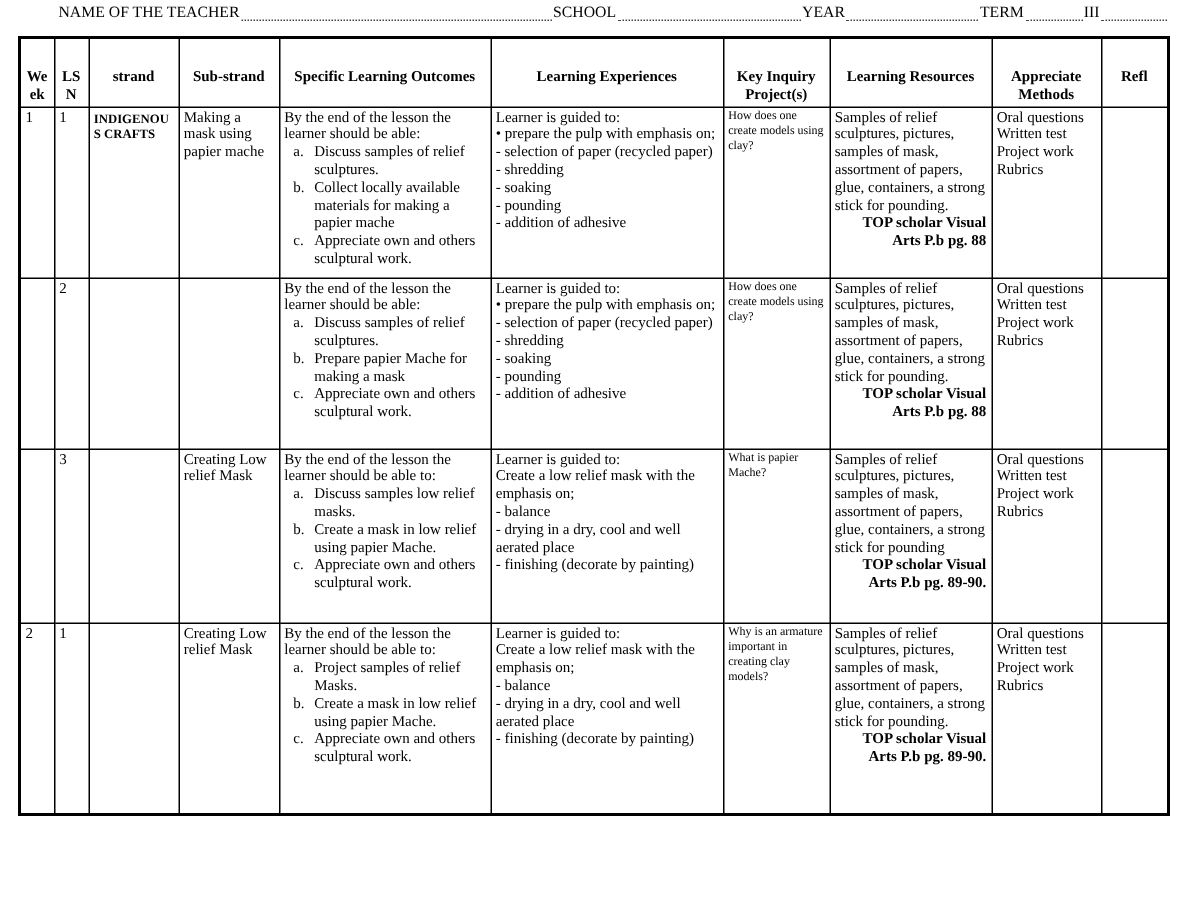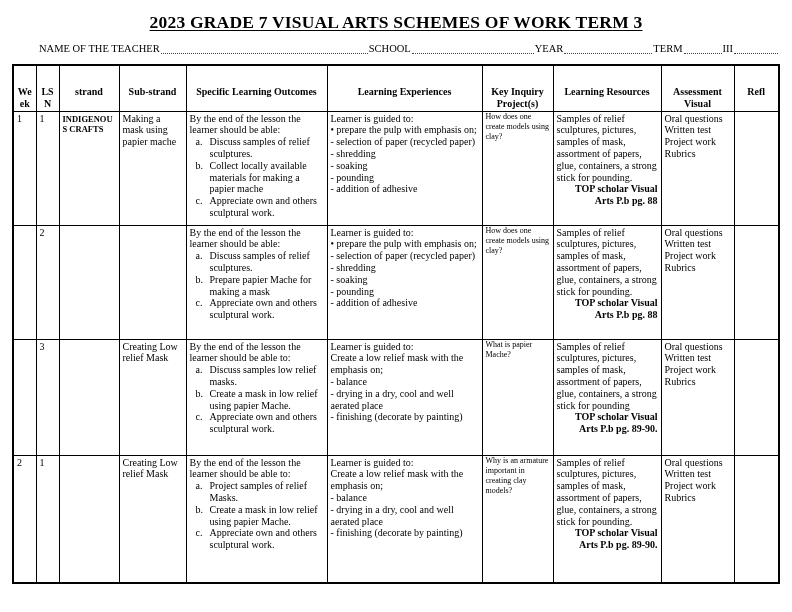--- a/index.html
+++ b/index.html
@@ -40,21 +40,20 @@
   .intro { }
   .oitem { display:flex; padding-left:6px; }
   .om { flex:0 0 14px; }
   .ot { flex:1 1 auto; }
   .res-ref { font-weight:bold;text-align:right; }
 </style>
 </head>
 <body>
 
 <div class="page">
-  <div class="title">2023 GRADE 7 VISUAL ARTS SCHEMES OF WORK TERM 3</div>
 
   <div class="form-line">
     <span class="lbl">NAME OF THE TEACHER</span>
     <span class="dots d1"></span>
     <span class="lbl">SCHOOL</span>
     <span class="dots d2"></span>
     <span class="lbl">YEAR</span>
     <span class="dots d3"></span>
     <span class="lbl">TERM</span>
     <span class="dots d4"></span>
@@ -78,21 +77,21 @@
     <thead>
       <tr>
         <th class="h-week">Week</th>
         <th class="h-lsn">LSN</th>
         <th>strand</th>
         <th>Sub-strand</th>
         <th>Specific Learning Outcomes</th>
         <th>Learning Experiences</th>
         <th>Key Inquiry Project(s)</th>
         <th>Learning Resources</th>
-        <th>Assessment Visual</th>
+        <th>Appreciate Methods</th>
         <th>Refl</th>
       </tr>
     </thead>
     <tbody id="tbody">
         <tr class="r0">
           <td class="c-week">1</td>
           <td class="c-lsn">1</td>
           <td class="c-strand">INDIGENOUS CRAFTS</td>
           <td class="c-sub">Making a mask using papier mache</td>
           <td class="c-out">

